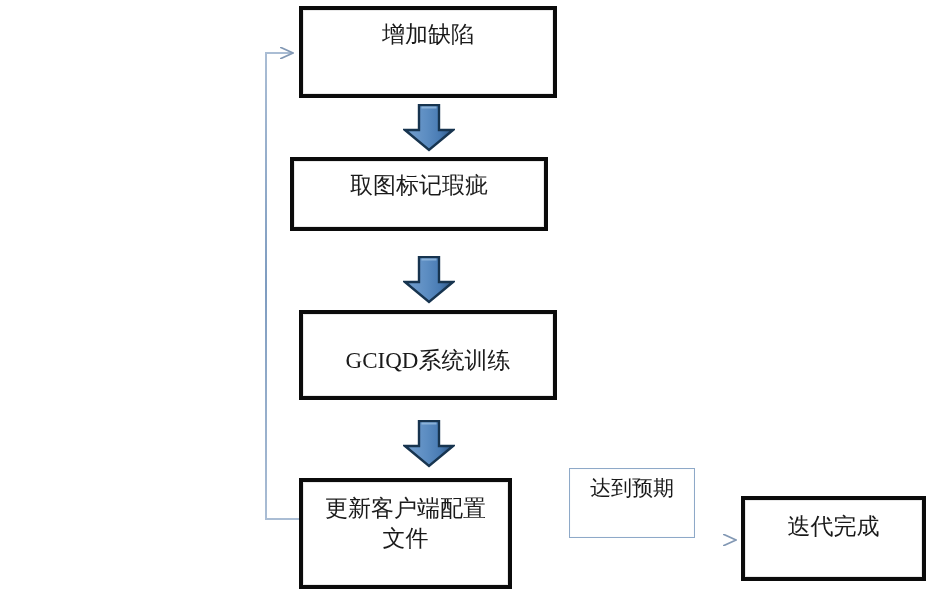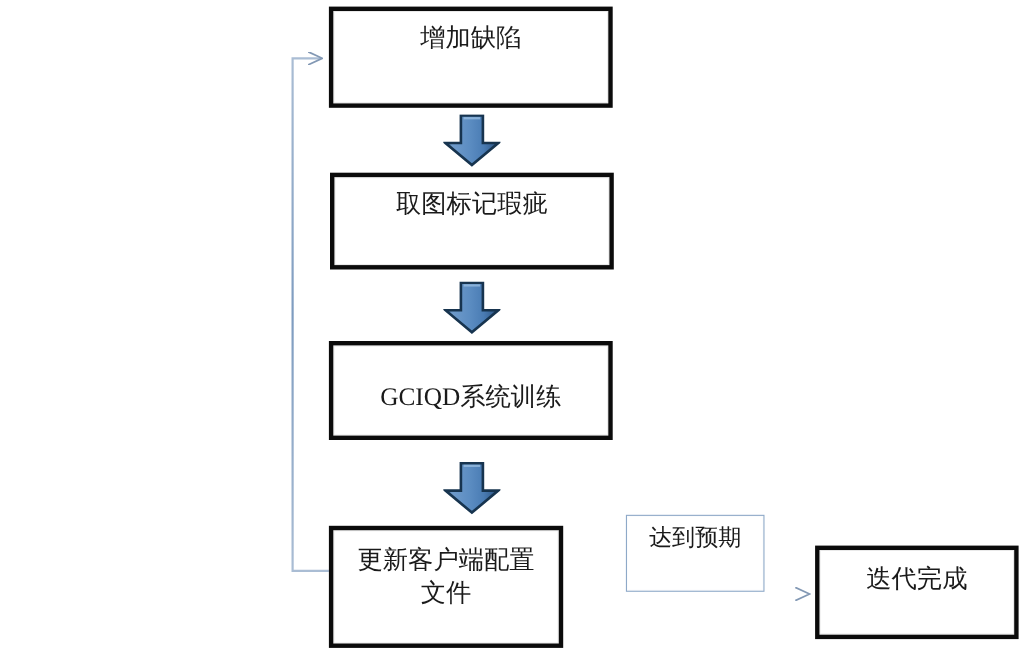--- a/index.html
+++ b/index.html
@@ -96,21 +96,21 @@
     <g>
       <path d="M512,540 L735,540" fill="none" stroke="url(#wireGrad)" stroke-width="2" marker-end="url(#thinHead)"></path>
     </g>
   </svg>
 
 
   <div class="node thick" style="left:299px; top:6px; width:258px; height:92px;">
     <div class="node-text t-cam">增加缺陷</div>
   </div>
 
-  <div class="node thick" style="left:300px; top:157px; width:258px; height:88px;">
+  <div class="node thick" style="left:290px; top:157px; width:258px; height:74px;">
     <div class="node-text t-mark">取图标记瑕疵</div>
   </div>
 
   <div class="node thick" style="left:299px; top:310px; width:258px; height:90px;">
     <div class="node-text t-train">GCIQD系统训练</div>
   </div>
 
   <div class="node thick" style="left:299px; top:478px; width:213px; height:111px;">
     <div class="node-text t-update">更新客户端配置
 文件</div>

